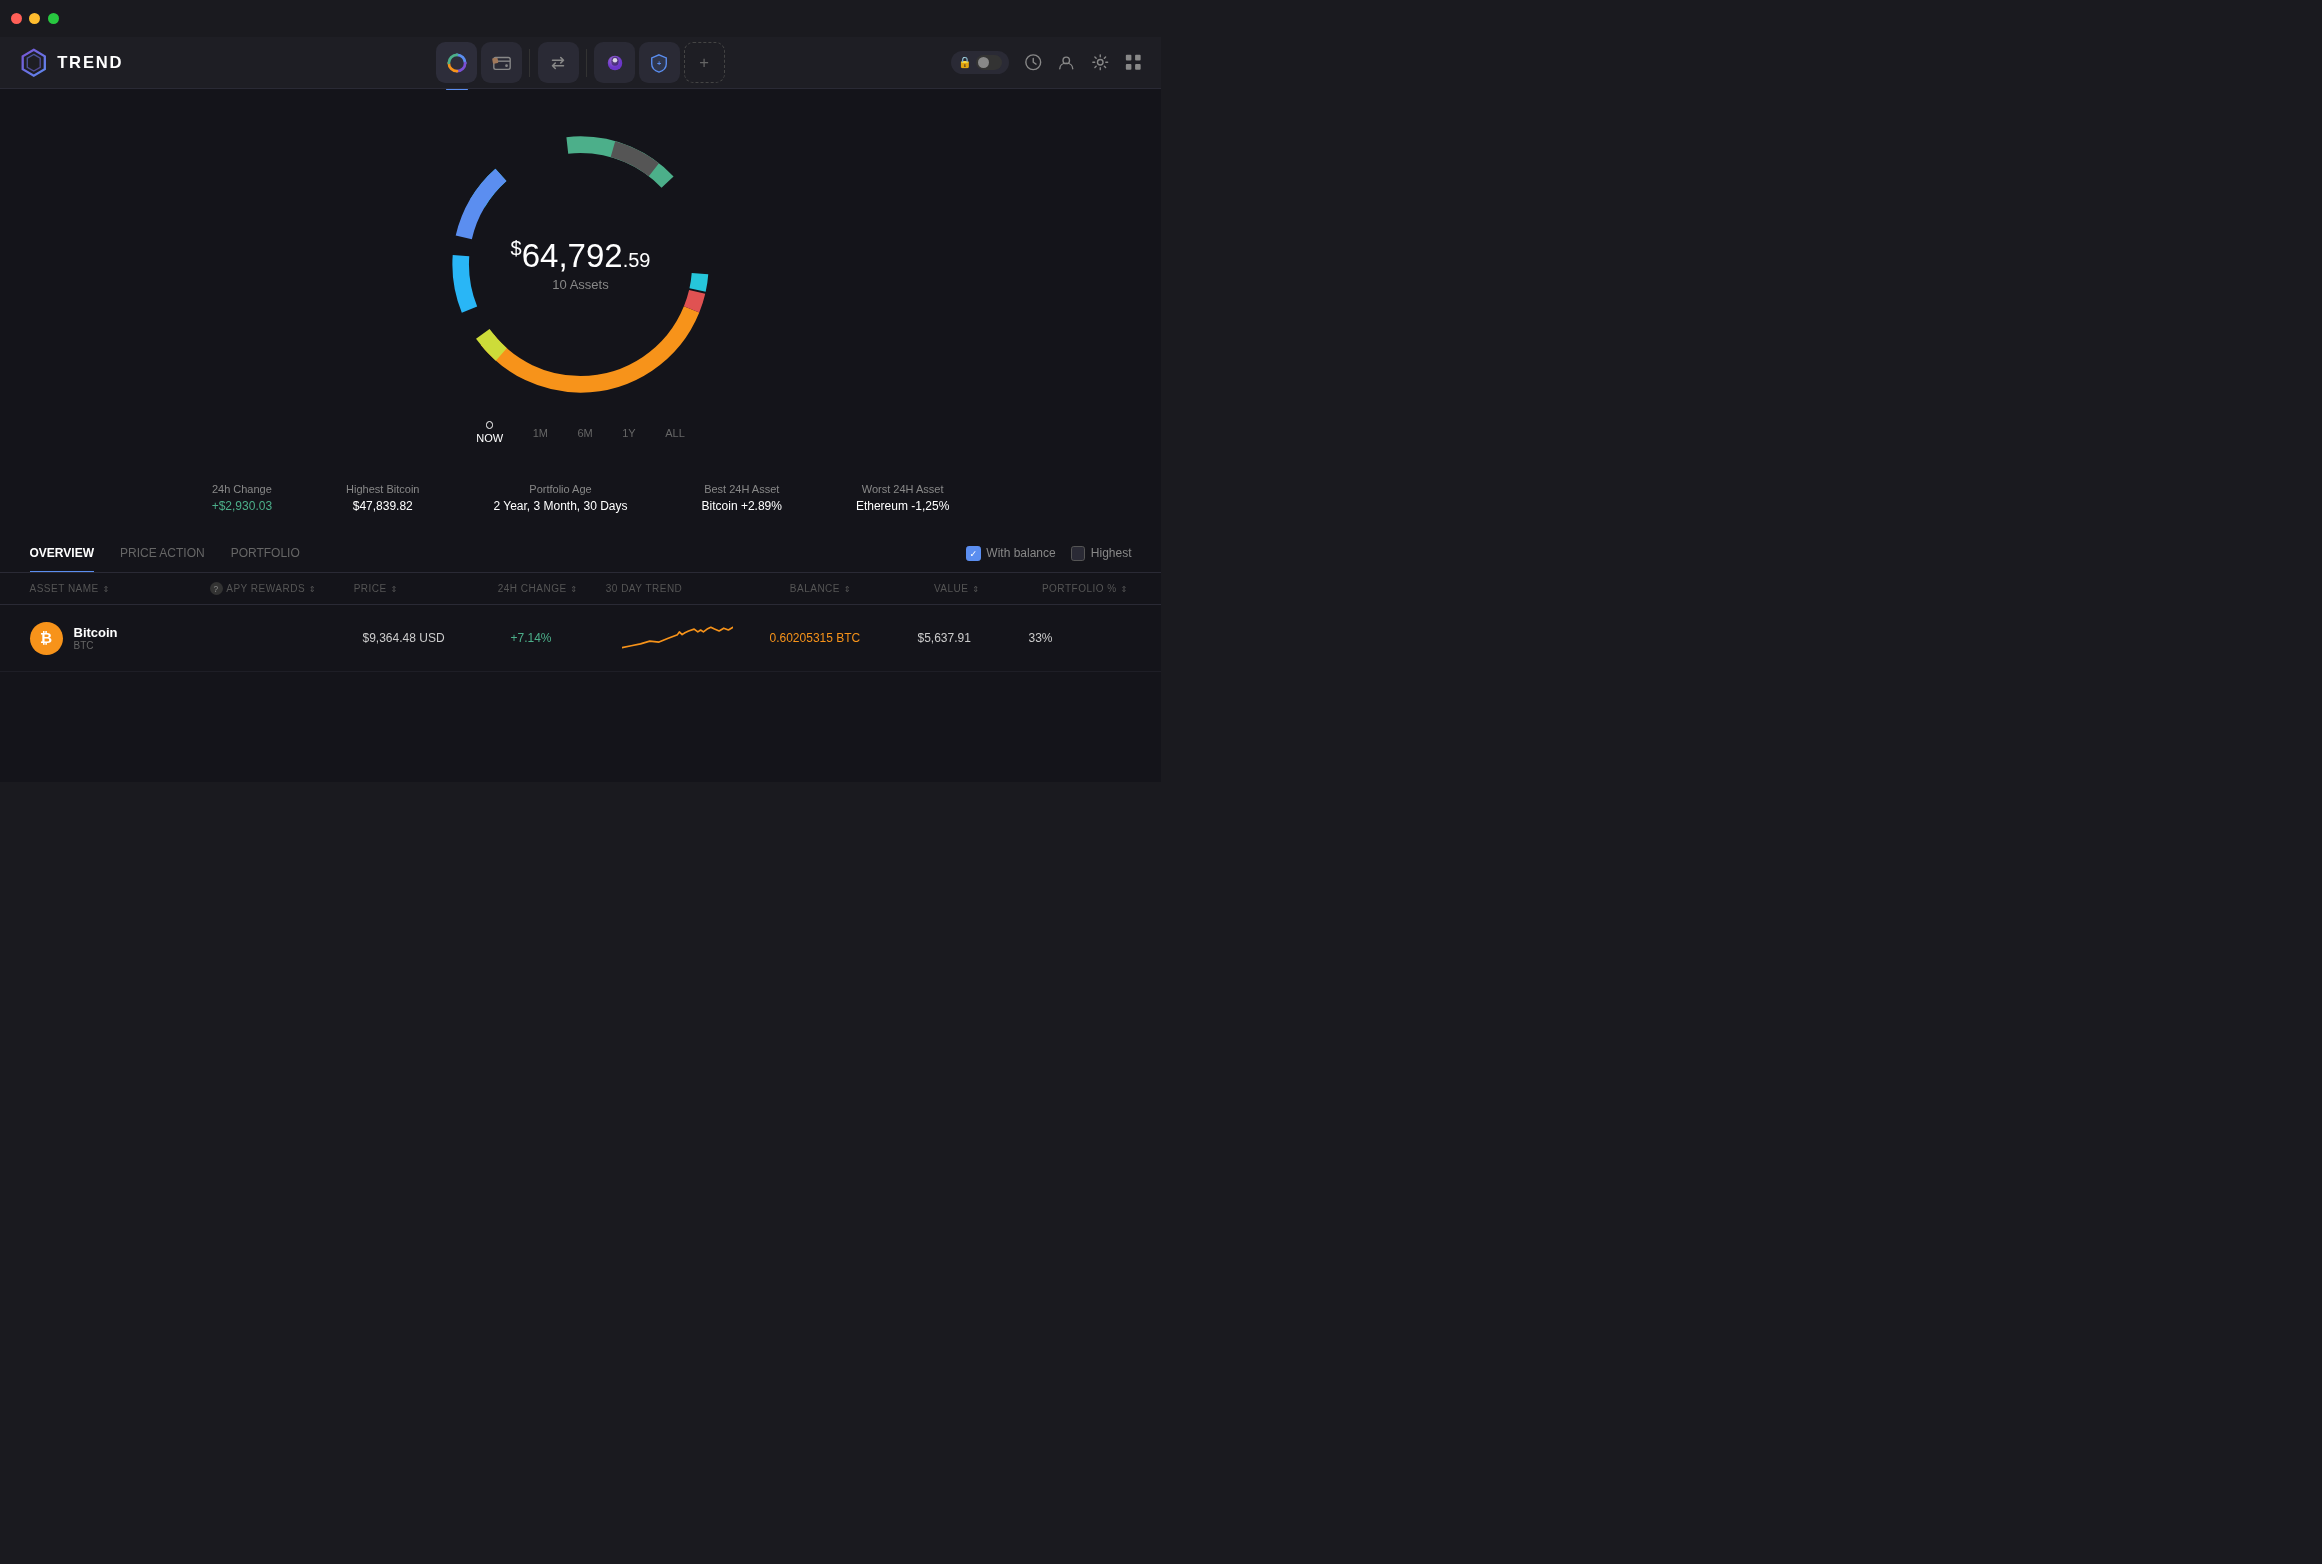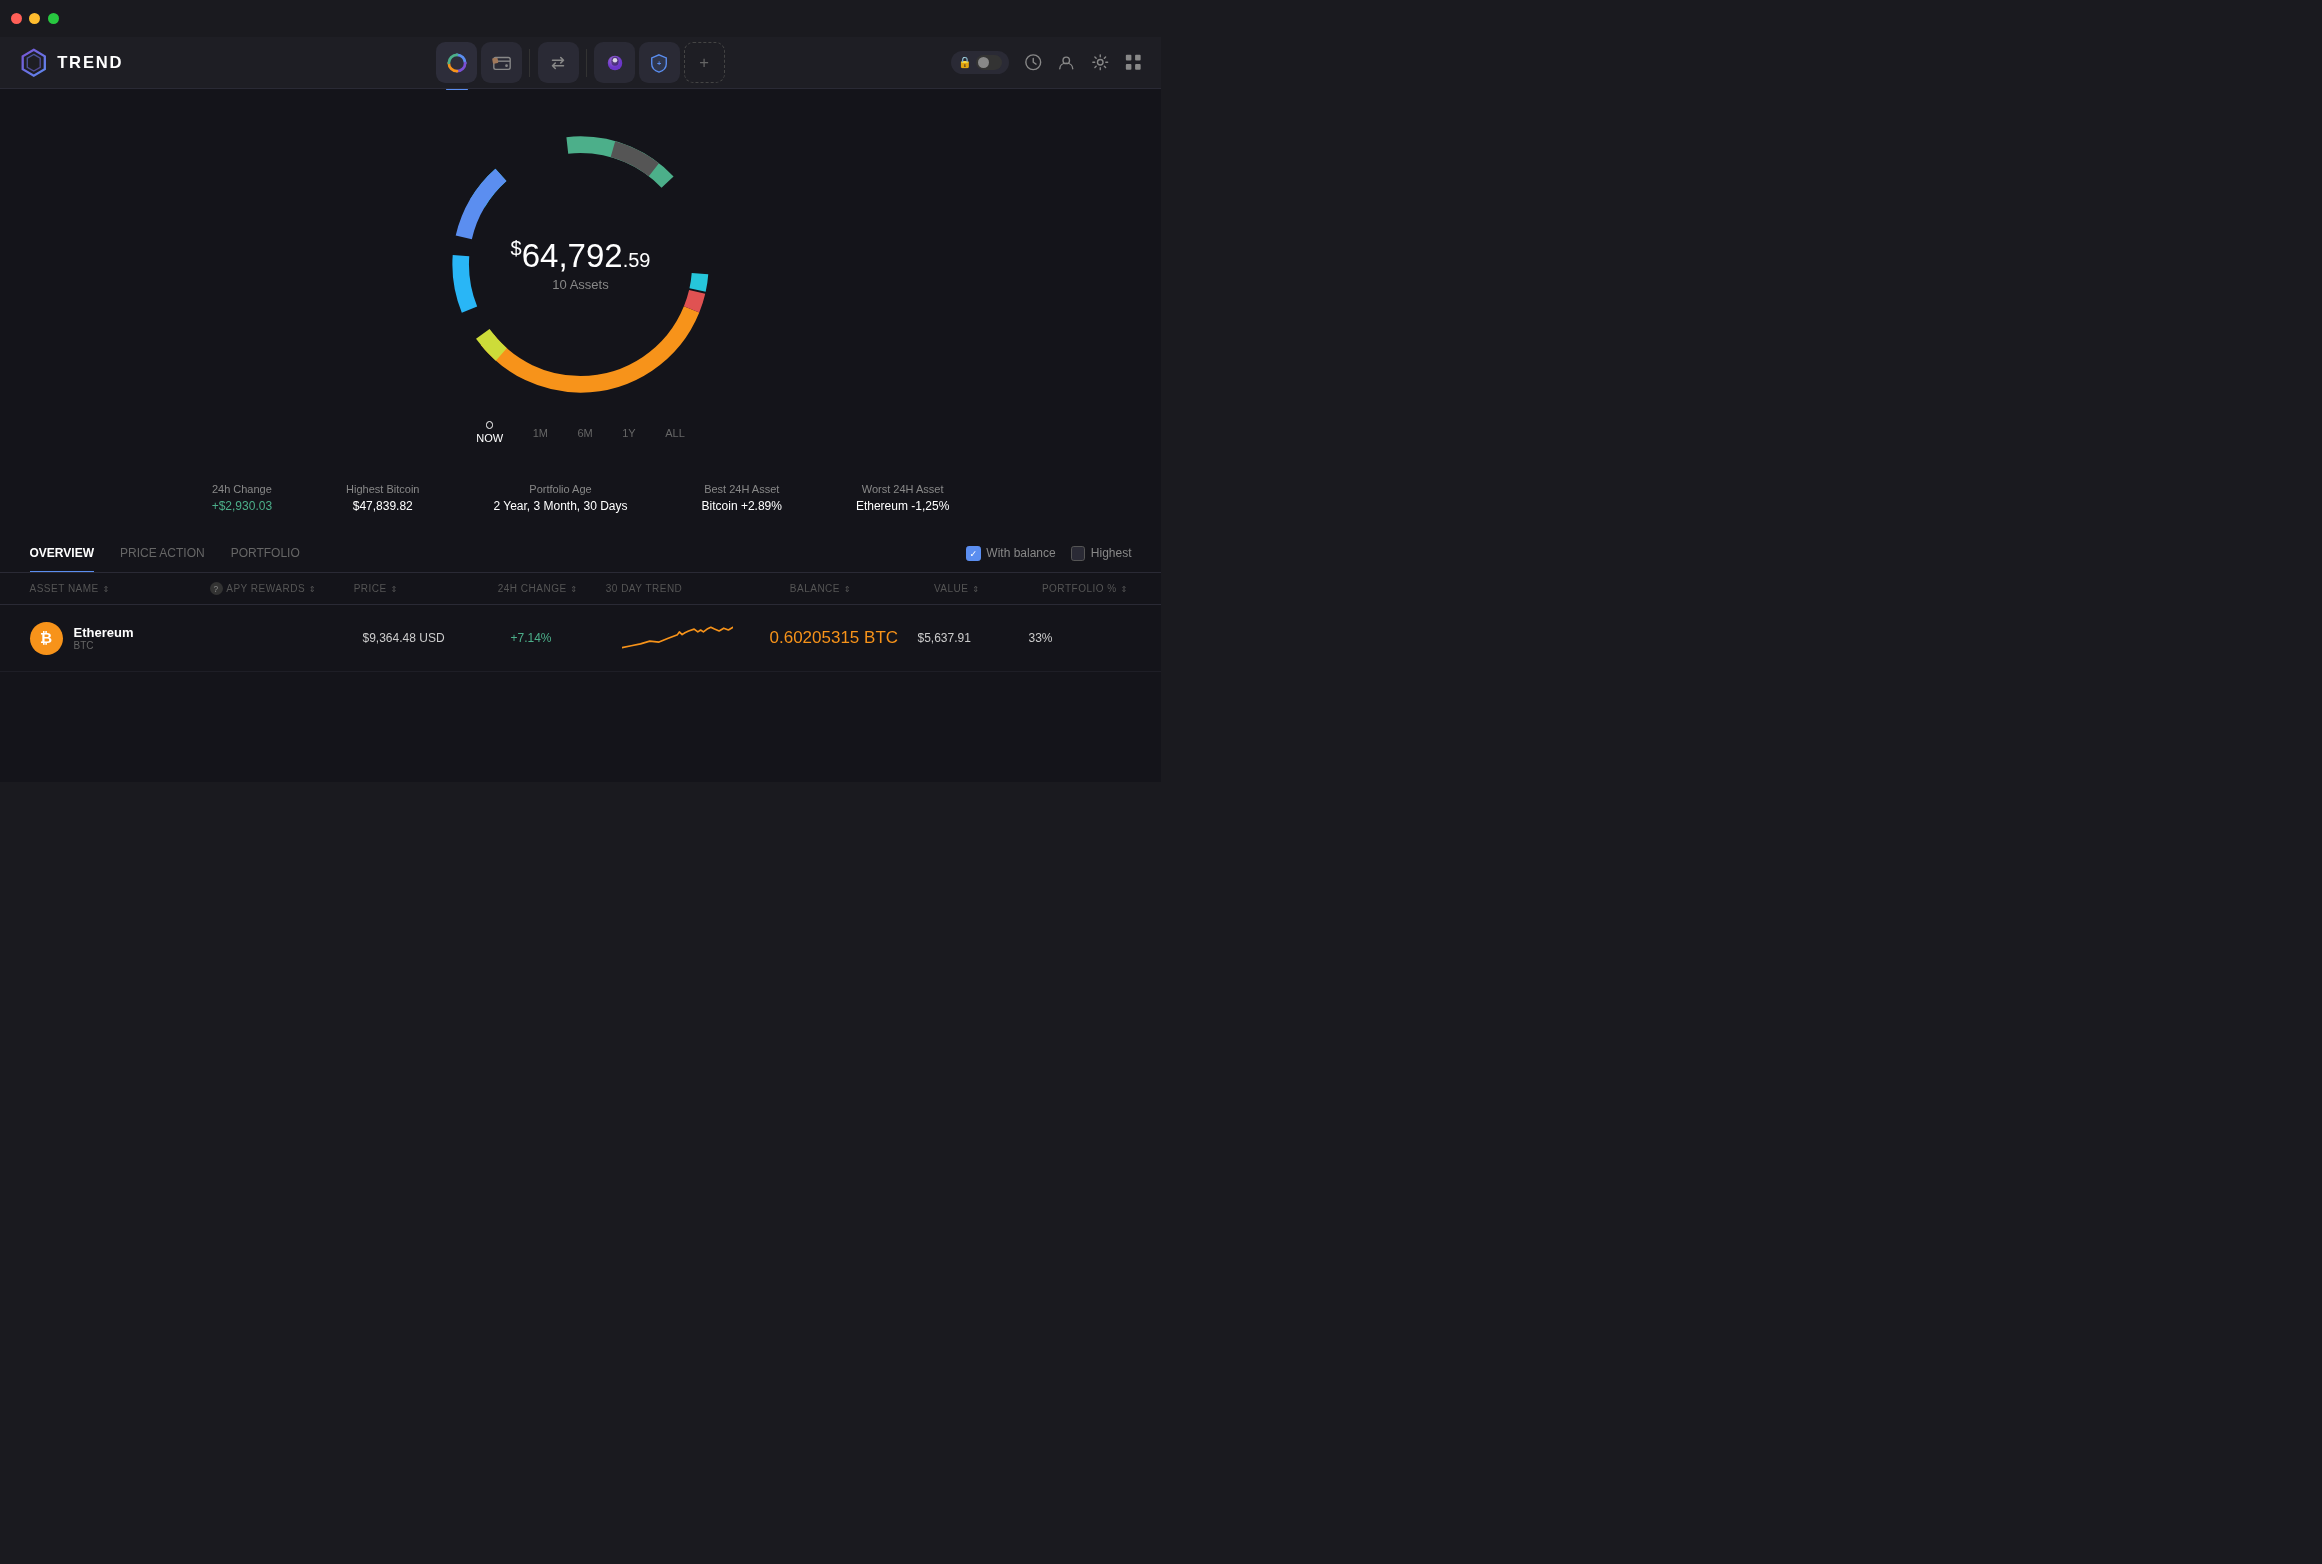--- a/index.html
+++ b/index.html
@@ -348,21 +348,21 @@
       font-size: 16.6px;
     }
     .asset-name-col { width: 185px; display: flex; align-items: center; }
     .asset-name-text { font-size: 13px; font-weight: 600; color: #fff; }
     .asset-ticker { font-size: 10px; color: #666; }
     .td-apy { width: 148px; font-size: 12px; color: #888; }
     .td-price { width: 148px; font-size: 12px; color: #ccc; }
     .td-change { width: 111px; font-size: 12px; }
     .td-change.positive { color: #4caf8a; }
     .td-trend { width: 148px; }
-    .td-balance { width: 148px; font-size: 17px; color: #f7931a; }
+    .td-balance { width: 148px; font-size: 12px; color: #f7931a; }
     .td-value { width: 111px; font-size: 12px; color: #ccc; }
     .td-portfolio { width: 92px; font-size: 12px; color: #ccc; }
 
     
     .sparkline svg {
       width: 111px;
       height: 37px;
     }
   </style>
 </head>
@@ -621,21 +621,21 @@
         <span class="sort-icon">⇕</span>
       </div>
     </div>
 
     <div class="table-row">
       <div class="asset-name-col">
         <div class="asset-icon" style="background: #f7931a; font-size:14.8px; font-weight:bold; color: #fff;">
           ₿
         </div>
         <div>
-          <div class="asset-name-text">Ethereum</div>
+          <div class="asset-name-text">Bitcoin</div>
           <div class="asset-ticker">BTC</div>
         </div>
       </div>
       <div class="td-apy">
         <span></span>
       </div>
       <div class="td-price">$9,364.48 USD</div>
       <div class="td-change positive">+7.14%</div>
       <div class="td-trend">
         <div class="sparkline">

